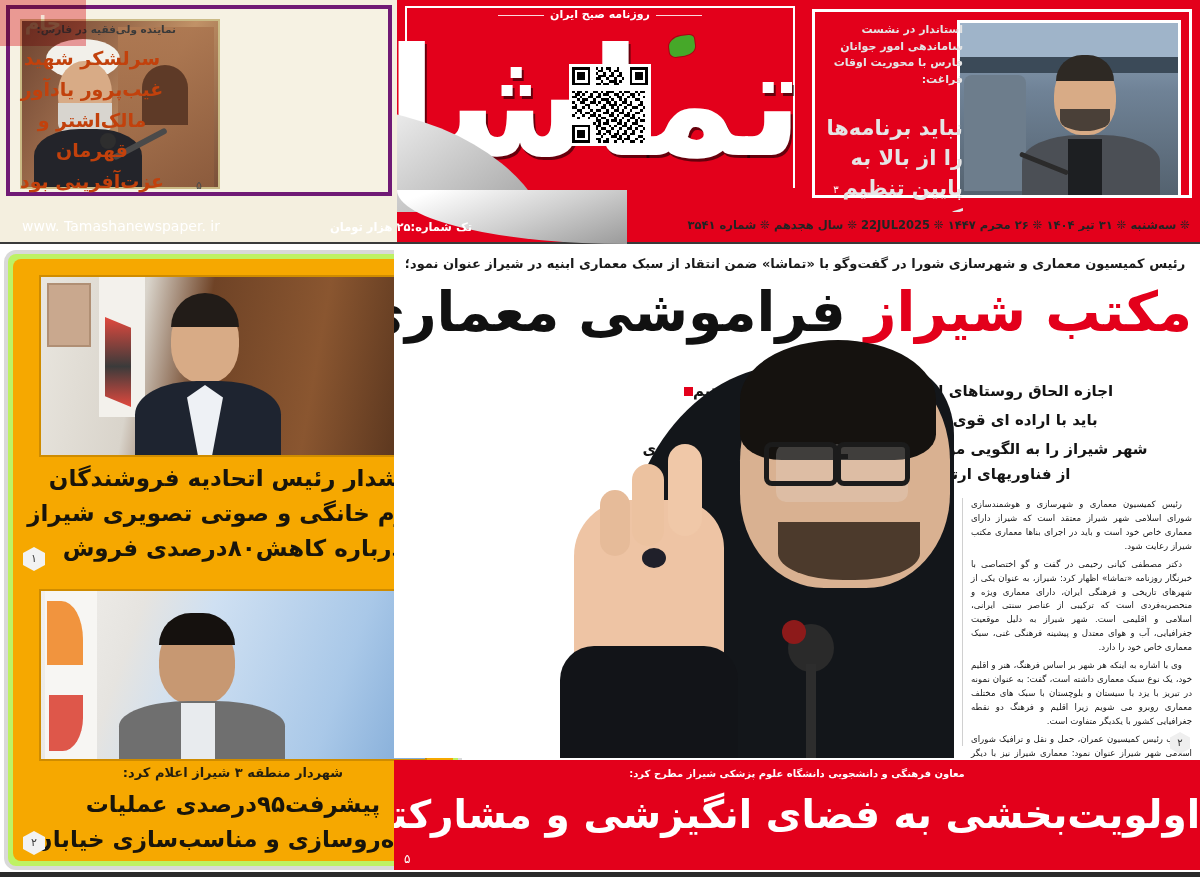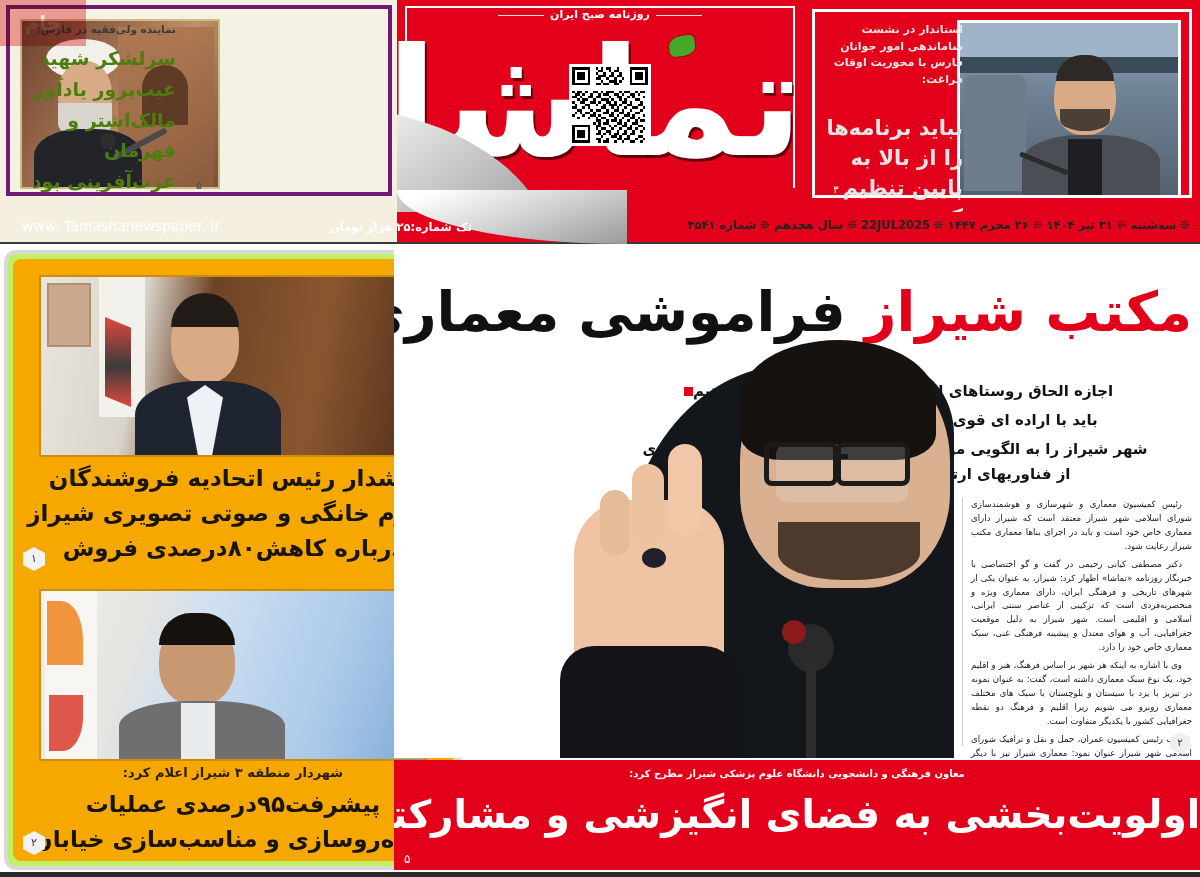--- a/index.html
+++ b/index.html
@@ -61,22 +61,23 @@
     position:absolute;left:6px;top:5px;right:6px;bottom:16px;
     border:4px solid #701a75;background:#f6f2e3;box-sizing:border-box;
   }
   .tl-photo{
     position:absolute;left:10px;top:10px;width:196px;height:166px;
     border:2px solid #cbbb86;background:#7e5b45;overflow:hidden;
   }
   .tl-text{position:absolute;right:212px;top:14px;width:168px;text-align:right;}
   .tl-kicker{font-size:10.5px;color:#3a3a3a;margin-bottom:8px;font-weight:bold;}
   .tl-head{
-    font-size:19px;line-height:1.62;font-weight:bold;color:#4d7c0f;
+    font-size:19px;line-height:1.62;font-weight:bold;color:#c2410c;
     letter-spacing:-.2px;
+    text-align:center;
   }
   .tl-pagenum{
     position:absolute;left:0;right:0;bottom:0;text-align:center;
     font-size:11px;color:#4b4b4b;
   }
   .corner-stamp{
     position:absolute;left:0;top:0;width:86px;height:46px;
     background:rgba(226,30,40,.42);
     mix-blend-mode:multiply;
   }
@@ -534,20 +535,21 @@
           <div style="position:absolute;left:140px;top:112px;width:34px;height:56px;background:#e8ebee;"></div>
         </div>
       </div>
       <div class="lc-kicker two">شهردار منطقه ۳ شیراز اعلام کرد:</div>
       <div class="lc-head two">پیشرفت۹۵درصدی عملیات پیاده‌روسازی و مناسب‌سازی خیابان حافظ</div>
       <div class="badge b2">۲</div>
     </div>
   </div>
 
   <div class="main">
+    <div class="main-kicker">رئیس کمیسیون معماری و شهرسازی شورا در گفت‌وگو با «تماشا» ضمن انتقاد از سبک معماری ابنیه در شیراز عنوان نمود؛</div>
 
     <div class="main-head">
       <span class="red">مکتب شیراز</span>
       <span>فراموشی معماری</span>
     </div>
 
     <div class="bullets">
       <div class="bullet">
         <span>اجازه الحاق روستاهای اطراف به شهر شیراز را نمی‌دهیم</span><span class="sq"></span>
       </div>

